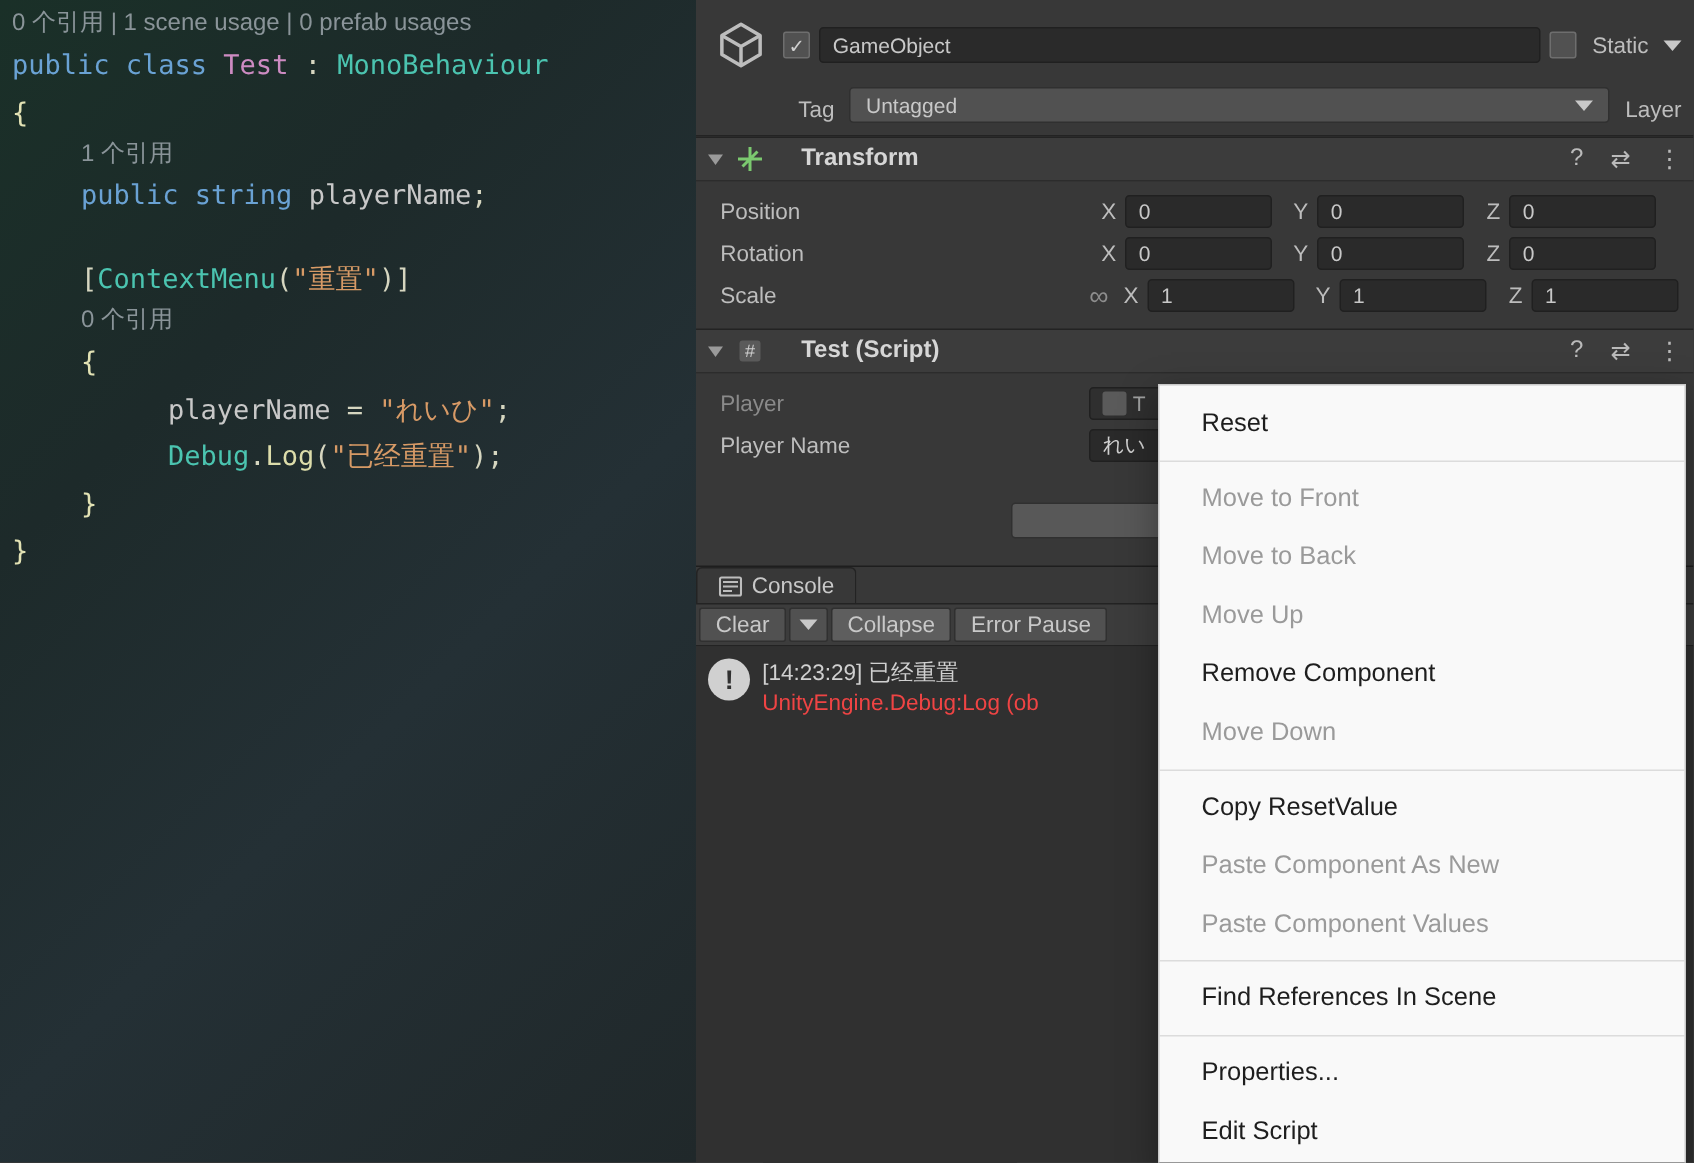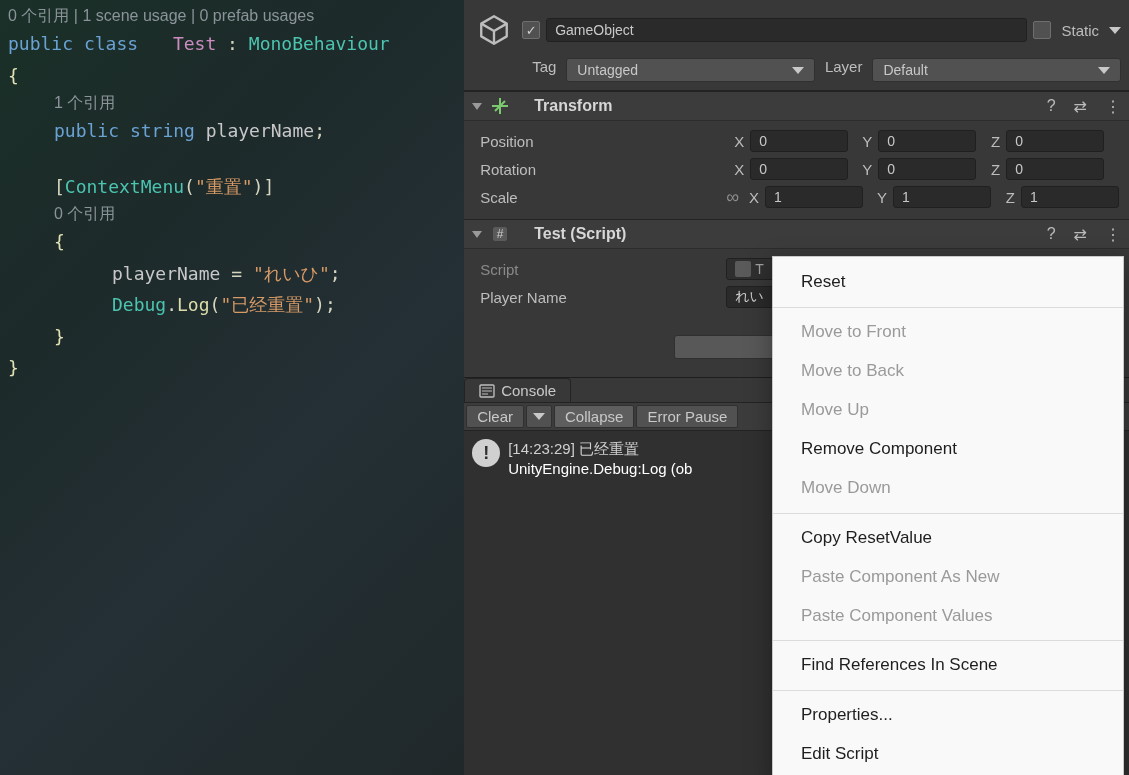--- a/index.html
+++ b/index.html
@@ -27,21 +27,21 @@
   }
   .code-pane .codelens {
     color: #8a9499;
     font-size: 16px;
     line-height: 1.5;
     font-family: -apple-system, "Segoe UI", sans-serif;
   }
   .code-line { white-space: pre; }
   .kw   { color: #6aa2d4; }      
   .type { color: #4bc4b0; }      
-  .cls  { color: #cd8bc2; margin-left: 24px; }      
+  .cls  { color: #cd8bc2; }      
   .mtd  { color: #dcdcaa; }      
   .str  { color: #d79a66; }      
   .pun  { color: #d6d6c0; }
   .attr { color: #4bc4b0; }
   .fld  { color: #c8c8c8; }
   .brace{ color: #e2e2b4; }
   .code-line.indent1 { padding-left: 46px; }
   .code-line.indent2 { padding-left: 104px; }
   
   
@@ -72,21 +72,21 @@
     background: #2a2a2a;
     border: 1px solid #202020;
     border-radius: 3px;
     color: #c8c8c8;
     padding: 4px 8px;
     height: 24px;
     font-size: 14px;
   }
   .static-lbl { color:#bdbdbd; font-size:15px; padding: 0 4px;}
   .dd-caret { width:0;height:0;border-left:6px solid transparent;border-right:6px solid transparent;border-top:7px solid #c8c8c8; }
-  .tag-row { display:flex; gap:10px; align-items:flex-start; padding: 0 0 2px 60px;}
+  .tag-row { display:flex; gap:10px; align-items:flex-end; padding: 0 0 2px 60px;}
   .tag-row .lbl { color:#bdbdbd; font-size:15px; }
   .dropdown {
     flex:1;
     background:#515151;
     border:1px solid #303030;
     border-radius:3px;
     display:flex; align-items:center; justify-content:space-between;
     padding: 2px 10px;
     height:24px;
     color:#c8c8c8;
@@ -153,21 +153,21 @@
   .tool-btn.active { background:#5e5e5e;}
   .console-body { flex:1; background:#303030; padding:4px 6px;}
   .log-item { display:flex; gap:8px; align-items:flex-start; padding:4px 2px;}
   .log-ico {
     width:28px;height:28px;border-radius:50%;background:#d0d0d0; color:#303030;
     display:flex;align-items:center;justify-content:center;font-size:18px;font-weight:bold;
     flex-shrink:0;
   }
   .log-lines { display:flex; flex-direction:column; line-height:1.3;}
   .log-line1 { color:#d0d0d0; font-size:15px;}
-  .log-line2 { color:#ffffff; font-size:15px;}
+  .log-line2 { color:#ef4444; font-size:15px;}
   
   
   .context-menu {
     position:absolute;
     top:256px; left:772px;
     width:352px;
     background:#f9f9f9;
     border:1px solid #c9c9c9;
     box-shadow: 0 8px 24px rgba(0,0,0,0.35);
     font-size:17px;
@@ -221,24 +221,20 @@
         <span class="static-lbl">Static</span>
         <div class="dd-caret"></div>
       </div>
       <div class="tag-row">
         <span class="lbl">Tag</span>
         <div class="dropdown">
           <span>Untagged</span>
           <div class="dd-caret"></div>
         </div>
         <span class="lbl">Layer</span>
-        <div class="dropdown">
-          <span>Default</span>
-          <div class="dd-caret"></div>
-        </div>
       </div>
     </div>
 
     <div class="component">
       <div class="comp-head">
         <div class="foldout"></div>
         <div class="comp-ico">
           <svg width="20" height="20" viewBox="0 0 20 20">
               <path d="M10 2 L10 18 M2 10 L18 10 M5 15 L15 5" stroke="#7bc96f" stroke-width="2" fill="none"></path>
             </svg>
@@ -289,21 +285,21 @@
               <text x="9" y="13" text-anchor="middle" fill="#d0d0d0" font-size="12" font-family="sans-serif">#</text>
             </svg>
         </div>
         <span class="comp-title">Test (Script)</span>
         <span class="comp-right-ico">?</span>
         <span class="comp-right-ico">⇄</span>
         <span class="comp-right-ico">⋮</span>
       </div>
       <div class="comp-body">
         <div class="prop-row">
-          <span class="plabel" style="color:#8a8a8a">Script</span>
+          <span class="plabel" style="color:#8a8a8a">Player</span>
           <div class="greybox">
             <span class="script-ico"></span>
             <span>T</span>
           </div>
         </div>
         <div class="prop-row">
           <span class="plabel">Player Name</span>
           <div class="greybox" style="color:#d0d0d0; background:#2a2a2a">
             <span>れい</span>
           </div>

